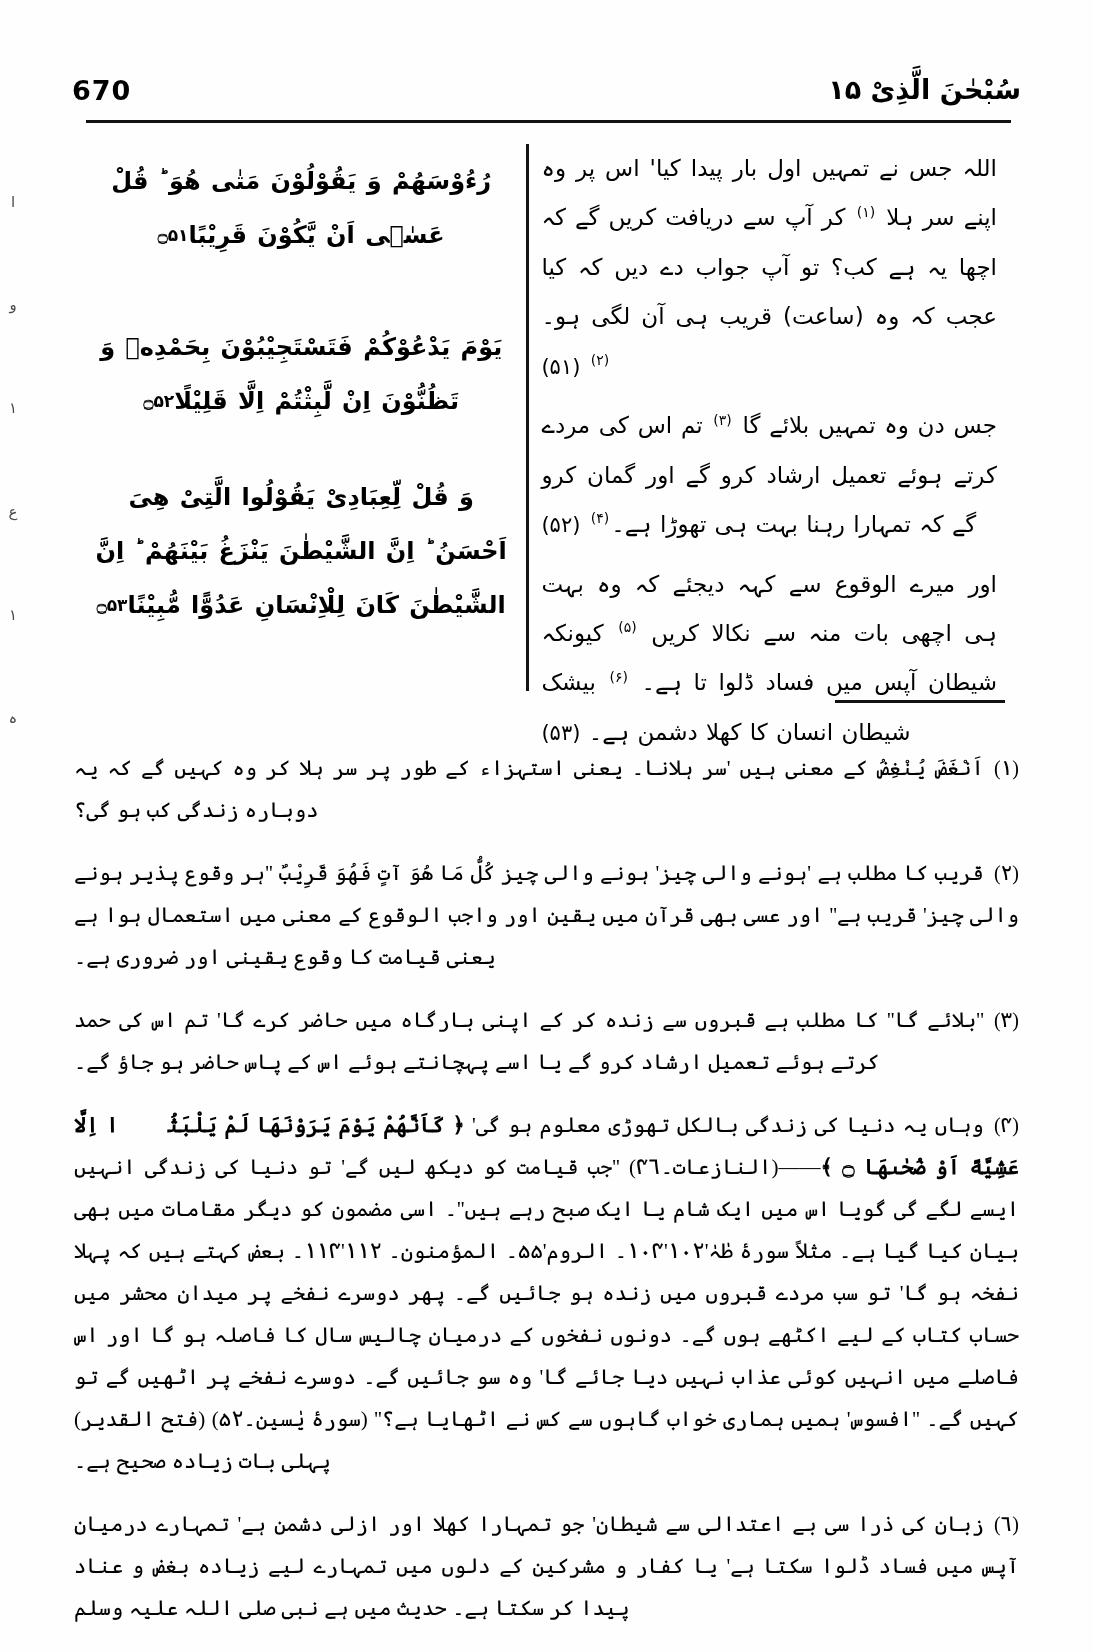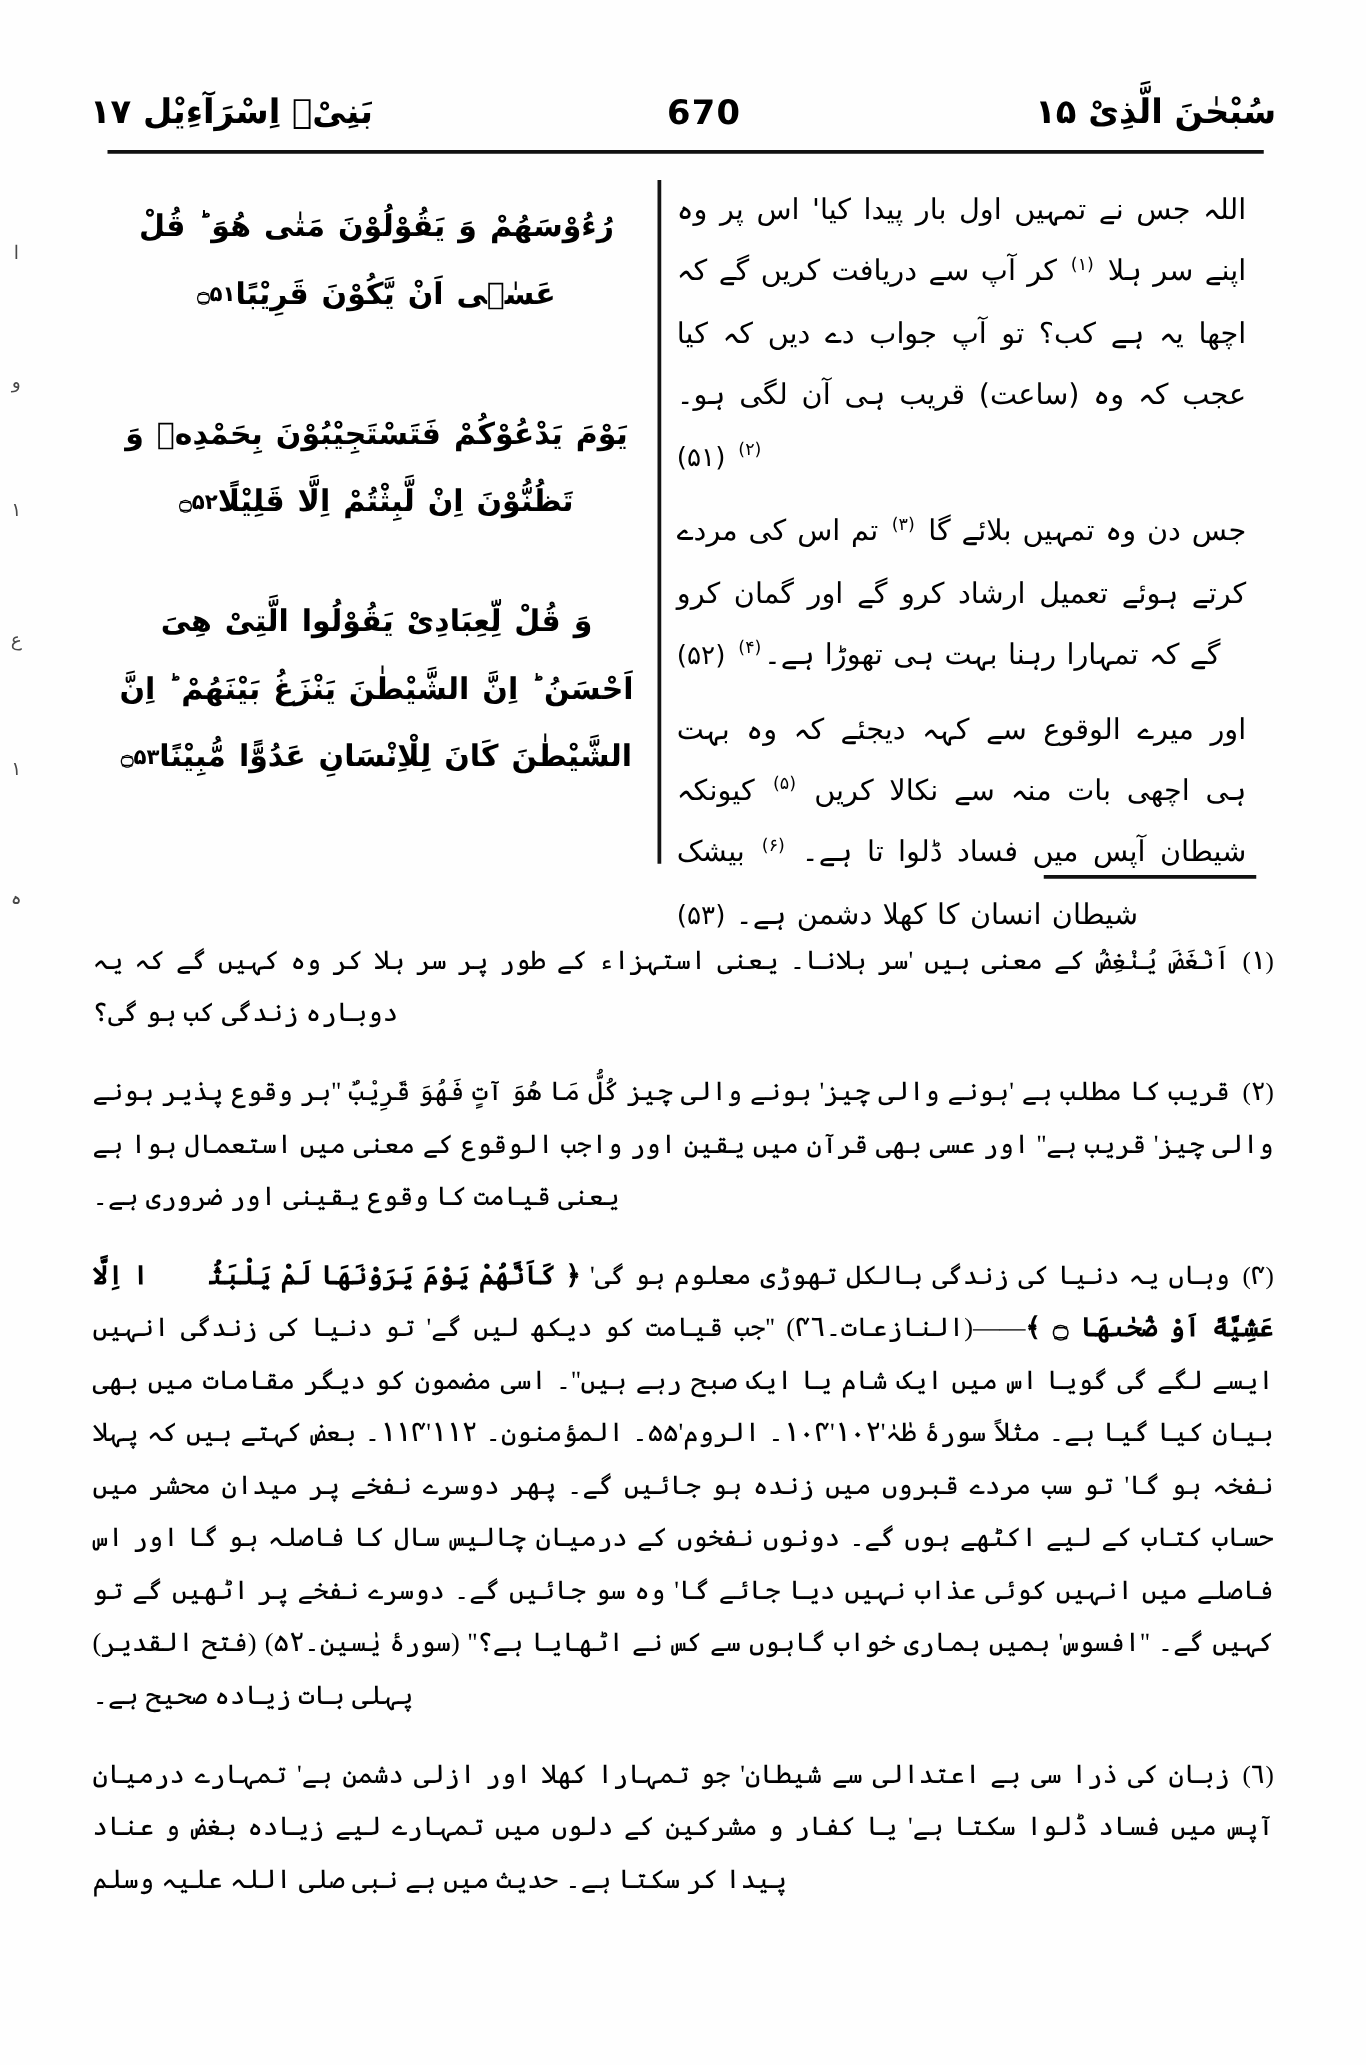--- a/index.html
+++ b/index.html
@@ -195,21 +195,20 @@
   }
 </style>
 </head>
 <body>
 
 <div class="page">
 
   <div class="header">
     <span class="header-juz">سُبْحٰنَ الَّذِیْ ۱۵</span>
     <span class="header-page">670</span>
-    <span class="header-surah">بَنِیْۤ اِسْرَآءِیْل ۱۷</span>
   </div>
 
   <div class="rule-top"></div>
 
   <div class="edge-marks">
     <span>ا</span>
     <span>و</span>
     <span>۱</span>
     <span>ع</span>
     <span>۱</span>
@@ -256,20 +255,23 @@
   <div class="footnotes">
 
     <p class="fn">
       <span class="fn-marker">(۱)</span><span>اَنْغَضَ یُنْغِضُ کے معنی ہیں 'سر ہلانا۔ یعنی استہزاء کے طور پر سر ہلا کر وہ کہیں گے کہ یہ دوبارہ زندگی کب ہو گی؟</span>
     </p>
 
     <p class="fn">
       <span class="fn-marker">(۲)</span><span>قریب کا مطلب ہے 'ہونے والی چیز' ہونے والی چیز كُلُّ مَا هُوَ آتٍ فَهُوَ قَرِیْبٌ ''ہر وقوع پذیر ہونے والی چیز' قریب ہے'' اور عسی بھی قرآن میں یقین اور واجب الوقوع کے معنی میں استعمال ہوا ہے یعنی قیامت کا وقوع یقینی اور ضروری ہے۔</span>
     </p>
 
+    <p class="fn">
+      <span class="fn-marker">(۳)</span><span>''بلائے گا'' کا مطلب ہے قبروں سے زندہ کر کے اپنی بارگاہ میں حاضر کرے گا' تم اس کی حمد کرتے ہوئے تعمیل ارشاد کرو گے یا اسے پہچانتے ہوئے اس کے پاس حاضر ہو جاؤ گے۔</span>
+    </p>
 
     <p class="fn">
       <span class="fn-marker">(۴)</span><span>وہاں یہ دنیا کی زندگی بالکل تھوڑی معلوم ہو گی' </span><span class="fn-ar">﴿ كَاَنَّهُمْ یَوْمَ یَرَوْنَهَا لَمْ یَلْبَثُوْۤا اِلَّا عَشِیَّةً اَوْ ضُحٰىهَا ۝ ﴾</span><span>——</span><span class="fn-q">(النازعات۔۴۶) ''جب قیامت کو دیکھ لیں گے' تو دنیا کی زندگی انہیں ایسے لگے گی گویا اس میں ایک شام یا ایک صبح رہے ہیں''۔ اسی مضمون کو دیگر مقامات میں بھی بیان کیا گیا ہے۔ مثلاً سورۂ طٰہٰ'۱۰۲'۱۰۴۔ الروم'۵۵۔ المؤمنون۔ ۱۱۲'۱۱۴۔ بعض کہتے ہیں کہ پہلا نفخہ ہو گا' تو سب مردے قبروں میں زندہ ہو جائیں گے۔ پھر دوسرے نفخے پر میدان محشر میں حساب کتاب کے لیے اکٹھے ہوں گے۔ دونوں نفخوں کے درمیان چالیس سال کا فاصلہ ہو گا اور اس فاصلے میں انہیں کوئی عذاب نہیں دیا جائے گا' وہ سو جائیں گے۔ دوسرے نفخے پر اٹھیں گے تو کہیں گے۔ ''افسوس' ہمیں ہماری خواب گاہوں سے کس نے اٹھایا ہے؟'' (سورۂ یٰسین۔۵۲) (فتح القدیر) پہلی بات زیادہ صحیح ہے۔</span>
     </p>
 
 
     <p class="fn">
       <span class="fn-marker">(۶)</span><span>زبان کی ذرا سی بے اعتدالی سے شیطان' جو تمہارا کھلا اور ازلی دشمن ہے' تمہارے درمیان آپس میں فساد ڈلوا سکتا ہے' یا کفار و مشرکین کے دلوں میں تمہارے لیے زیادہ بغض و عناد پیدا کر سکتا ہے۔ حدیث میں ہے نبی صلی اللہ علیہ وسلم</span>
     </p>
 

